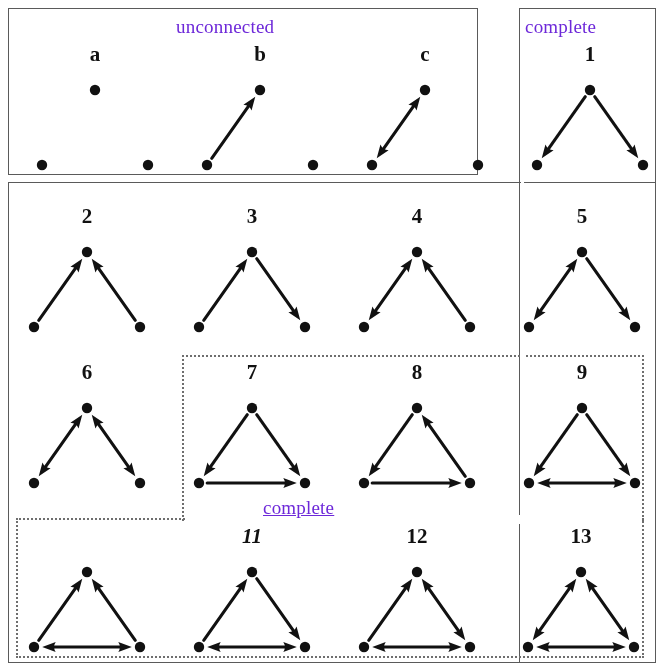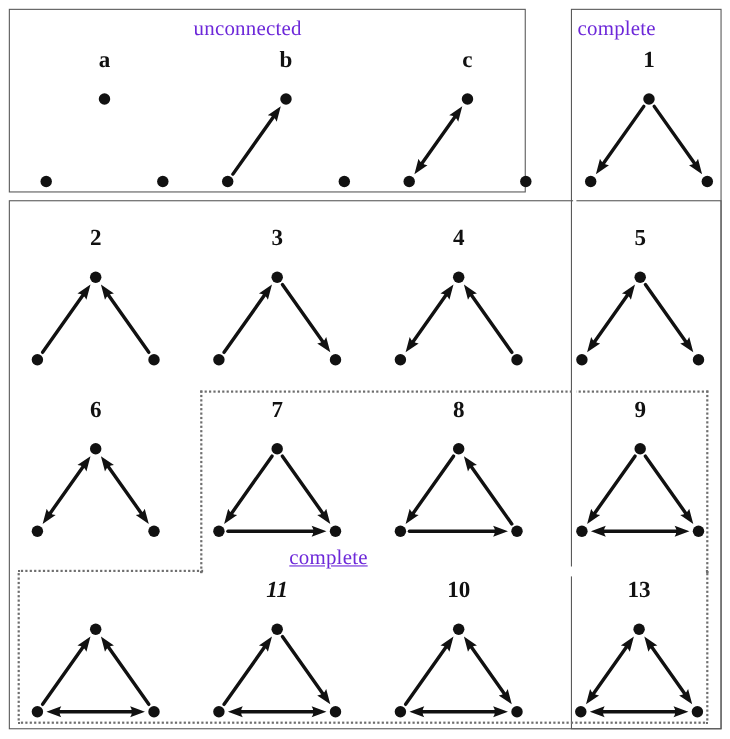--- a/index.html
+++ b/index.html
@@ -242,21 +242,21 @@
           <path d="M123.26769286168827,112.30333895521926 L111.39336949691852,104.16390134388006 Q117.32345340746745,103.89167935018979 119.56002930762673,98.39279507764626 Z" fill="#111111"></path>
           <line x1="39.7" y1="119" x2="110.3" y2="119" stroke="#111111" stroke-width="3.1" stroke-linecap="round"></line>
           <path d="M119.8,119 L106.3,124 Q109.5,119 106.3,114 Z" fill="#111111"></path>
           <path d="M30.2,119 L43.7,114 Q40.5,119 43.7,124 Z" fill="#111111"></path>
           <circle cx="75" cy="44" r="5.2" fill="#111111"></circle>
           <circle cx="22" cy="119" r="5.2" fill="#111111"></circle>
           <circle cx="128" cy="119" r="5.2" fill="#111111"></circle>
         </svg>
       </div>
       <div class="graph" style="left: 342px; top: 528px;">
-        <div class="gtitle">10</div>
+        <div class="gtitle">12</div>
         <svg width="150" height="130">
           <line x1="26.732307138311725" y1="112.30333895521926" x2="64.78514190876615" y2="58.45498786495355" stroke="#111111" stroke-width="3.1" stroke-linecap="round"></line>
           <path d="M70.26769286168827,50.69666104478074 L66.56002930762673,64.60720492235374 Q64.32345340746745,59.1083206498102 58.39336949691852,58.83609865611993 Z" fill="#111111"></path>
           <line x1="117.78514190876615" y1="104.54501213504645" x2="85.21485809123385" y2="58.45498786495355" stroke="#111111" stroke-width="3.1" stroke-linecap="round"></line>
           <path d="M79.73230713831173,50.69666104478074 L91.60663050308148,58.83609865611993 Q85.67654659253255,59.1083206498102 83.43997069237327,64.60720492235374 Z" fill="#111111"></path>
           <path d="M123.26769286168827,112.30333895521926 L111.39336949691852,104.16390134388006 Q117.32345340746745,103.89167935018979 119.56002930762673,98.39279507764626 Z" fill="#111111"></path>
           <line x1="39.7" y1="119" x2="110.3" y2="119" stroke="#111111" stroke-width="3.1" stroke-linecap="round"></line>
           <path d="M119.8,119 L106.3,124 Q109.5,119 106.3,114 Z" fill="#111111"></path>
           <path d="M30.2,119 L43.7,114 Q40.5,119 43.7,124 Z" fill="#111111"></path>
           <circle cx="75" cy="44" r="5.2" fill="#111111"></circle>

